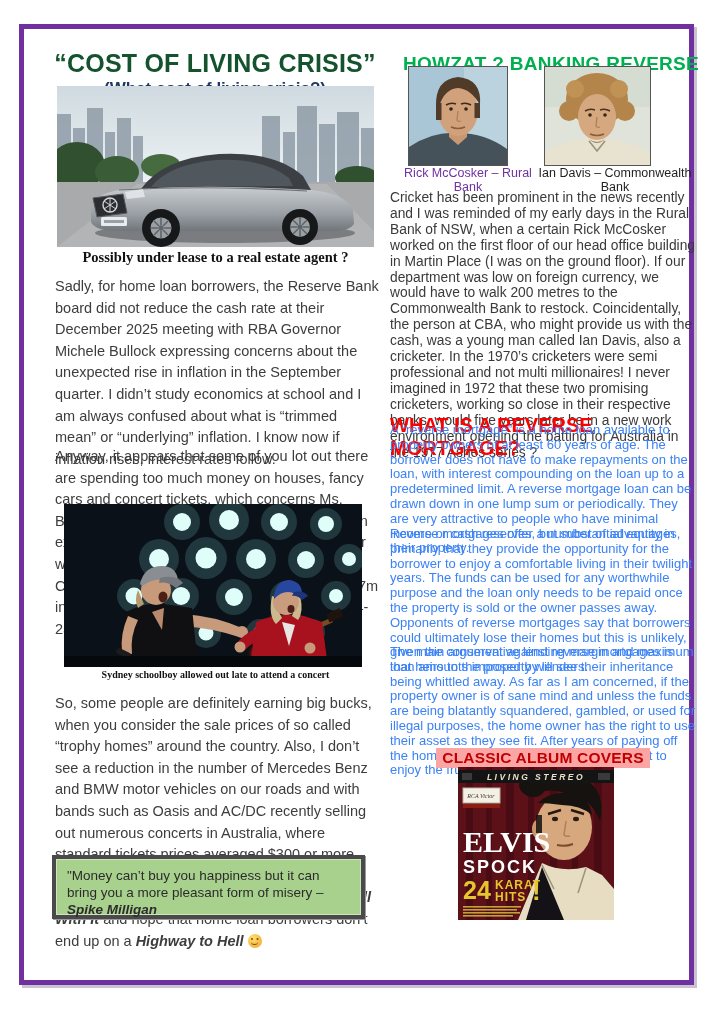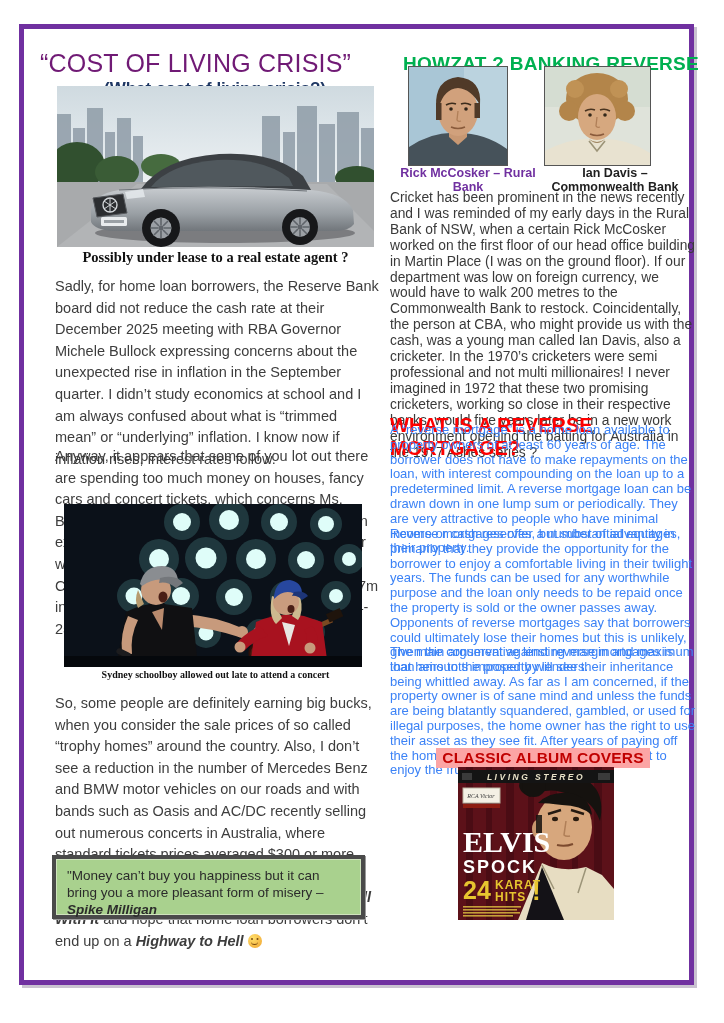--- a/index.html
+++ b/index.html
@@ -1,38 +1,38 @@
 <!DOCTYPE html>
 <html><head>
 <meta charset="utf-8">
 <style>
   html,body{margin:0;padding:0;}
   body{width:724px;height:1023px;background:#ffffff;font-family:"Liberation Sans",sans-serif;-webkit-font-smoothing:antialiased;}
   .page{position:relative;width:724px;height:1023px;background:#fff;overflow:hidden;}
   .frame{position:absolute;left:19px;top:24px;width:675px;height:961px;border:5px solid #7030A0;box-shadow:3px 3px 0 rgba(100,80,120,.35);box-sizing:border-box;pointer-events:none;}
   .abs{position:absolute;}
   
-  .title{left:40px;top:32px;width:350px;text-align:left;font-size:25px;font-weight:normal;color:#701a75;letter-spacing:.2px;}
+  .title{left:40px;top:32px;width:350px;text-align:center;font-size:25px;font-weight:bold;color:#14532d;letter-spacing:.2px;}
   .subtitle{left:40px;top:65px;width:350px;text-align:center;font-size:17px;font-weight:bold;color:#1F3864;}
   .fig{display:block;line-height:0;}
   .fig svg{display:block;}
   .caption{font-family:"Liberation Serif",serif;font-weight:bold;color:#111;text-align:center;}
   .car-cap{left:57px;top:249px;width:317px;font-size:14.5px;}
   .concert-cap{left:57px;top:669px;width:317px;font-size:10px;}
   .lbody{width:324px;left:55px;font-size:14.5px;line-height:21.6px;color:#3d3d3d;margin:0;}
   .p1{top:276px;} .p2{top:446px;} .p3{top:693px;}
   .bi{font-weight:bold;font-style:italic;}
   .quote-box{left:52px;top:855px;width:313px;height:64px;background:#a9d18e;border:4px solid #4a4a4a;box-shadow:inset 0 0 0 1px #cfe3bd,1px 1px 0 #9a9a9a;box-sizing:border-box;padding:8px 11px;font-size:13.5px;line-height:17px;color:#2b2b2b;}
   .smiley{display:inline-block;width:14px;height:14px;border-radius:50%;background:radial-gradient(circle at 35% 30%,#ffdf6b,#f0a32f);position:relative;vertical-align:-2px;margin-left:4px;}
   .smiley::before{content:"";position:absolute;left:3px;top:4px;width:2.5px;height:2.5px;border-radius:50%;background:#7a4b12;box-shadow:5.5px 0 0 #7a4b12;}
   .smiley::after{content:"";position:absolute;left:3.5px;top:6.5px;width:7px;height:4px;border-bottom:1.6px solid #7a4b12;border-radius:0 0 7px 7px;}
   
   .rhead{left:403px;top:37px;width:300px;font-size:19px;font-weight:bold;color:#00B050;letter-spacing:.3px;}
-  .pcap1{left:398px;top:166px;width:140px;font-size:12.5px;font-weight:bold;color:#7030A0;text-align:center;}
-  .pcap2{left:535px;top:166px;width:160px;font-size:12.5px;font-weight:bold;color:#1f1f1f;text-align:center;}
+  .pcap1{left:398px;top:166px;width:140px;font-size:12.5px;font-weight:normal;color:#7030A0;text-align:center;}
+  .pcap2{left:535px;top:166px;width:160px;font-size:12.5px;font-weight:normal;color:#1f1f1f;text-align:center;}
   .rbody{width:306px;left:390px;font-size:13.8px;line-height:15.9px;color:#3a3a3a;margin:0;}
   .cricket{top:190px;}
   .rmhead{left:390px;top:397px;width:310px;font-size:20px;font-weight:bold;color:#FF0000;}
   .rmbody{width:306px;left:390px;font-size:13px;line-height:14.8px;color:#3b82f6;margin:0;}
   .rm1{top:423px;} .rm2{top:527px;} .rm3{top:645px;}
   .albhead-wrap{left:390px;top:748px;width:306px;text-align:center;}
   .albhead{display:inline-block;background:#fca5a5;color:#c00000;font-size:15.5px;font-weight:bold;padding:1px 6px;letter-spacing:.2px;}
   .alb-cap{left:390px;top:922px;width:306px;font-size:13px;}
   .photo-border{border:1px solid #555;box-sizing:content-box;}
 </style>

